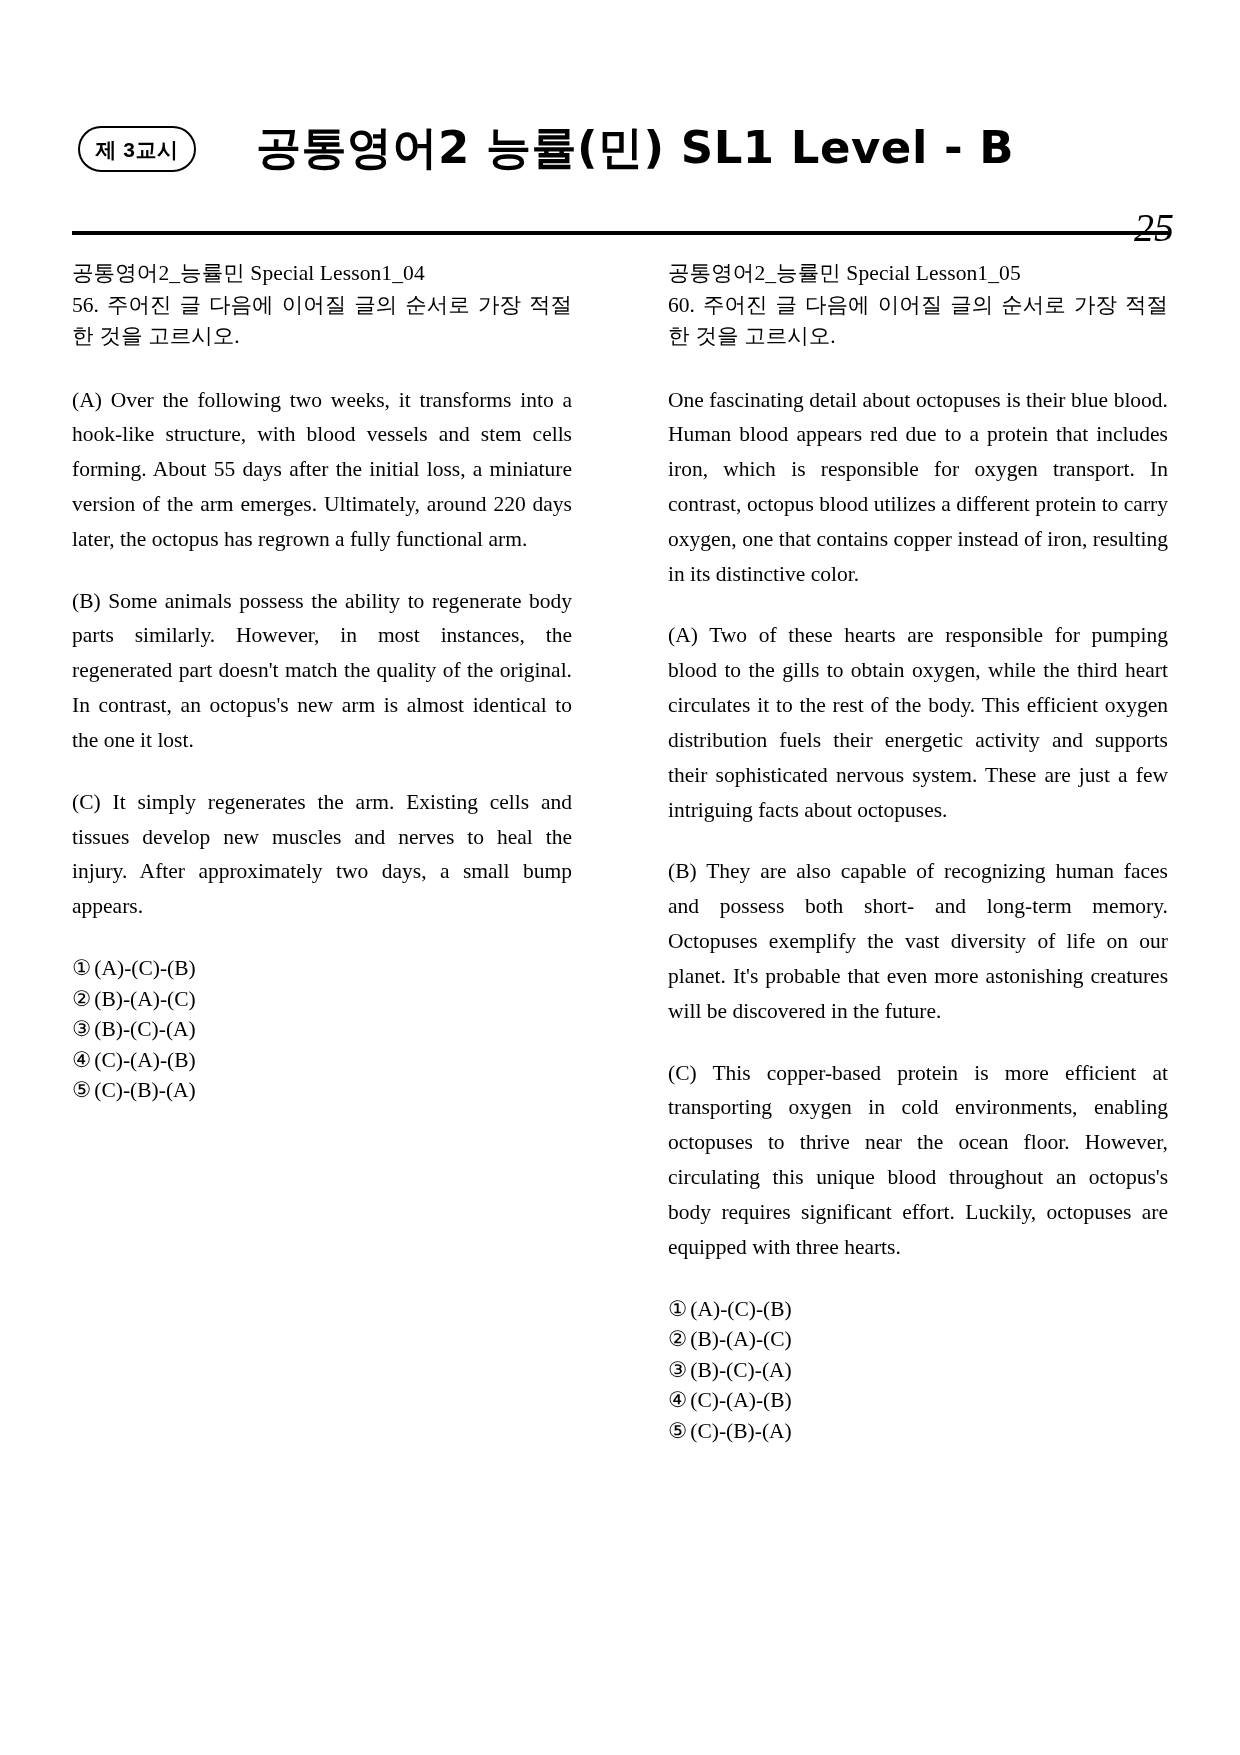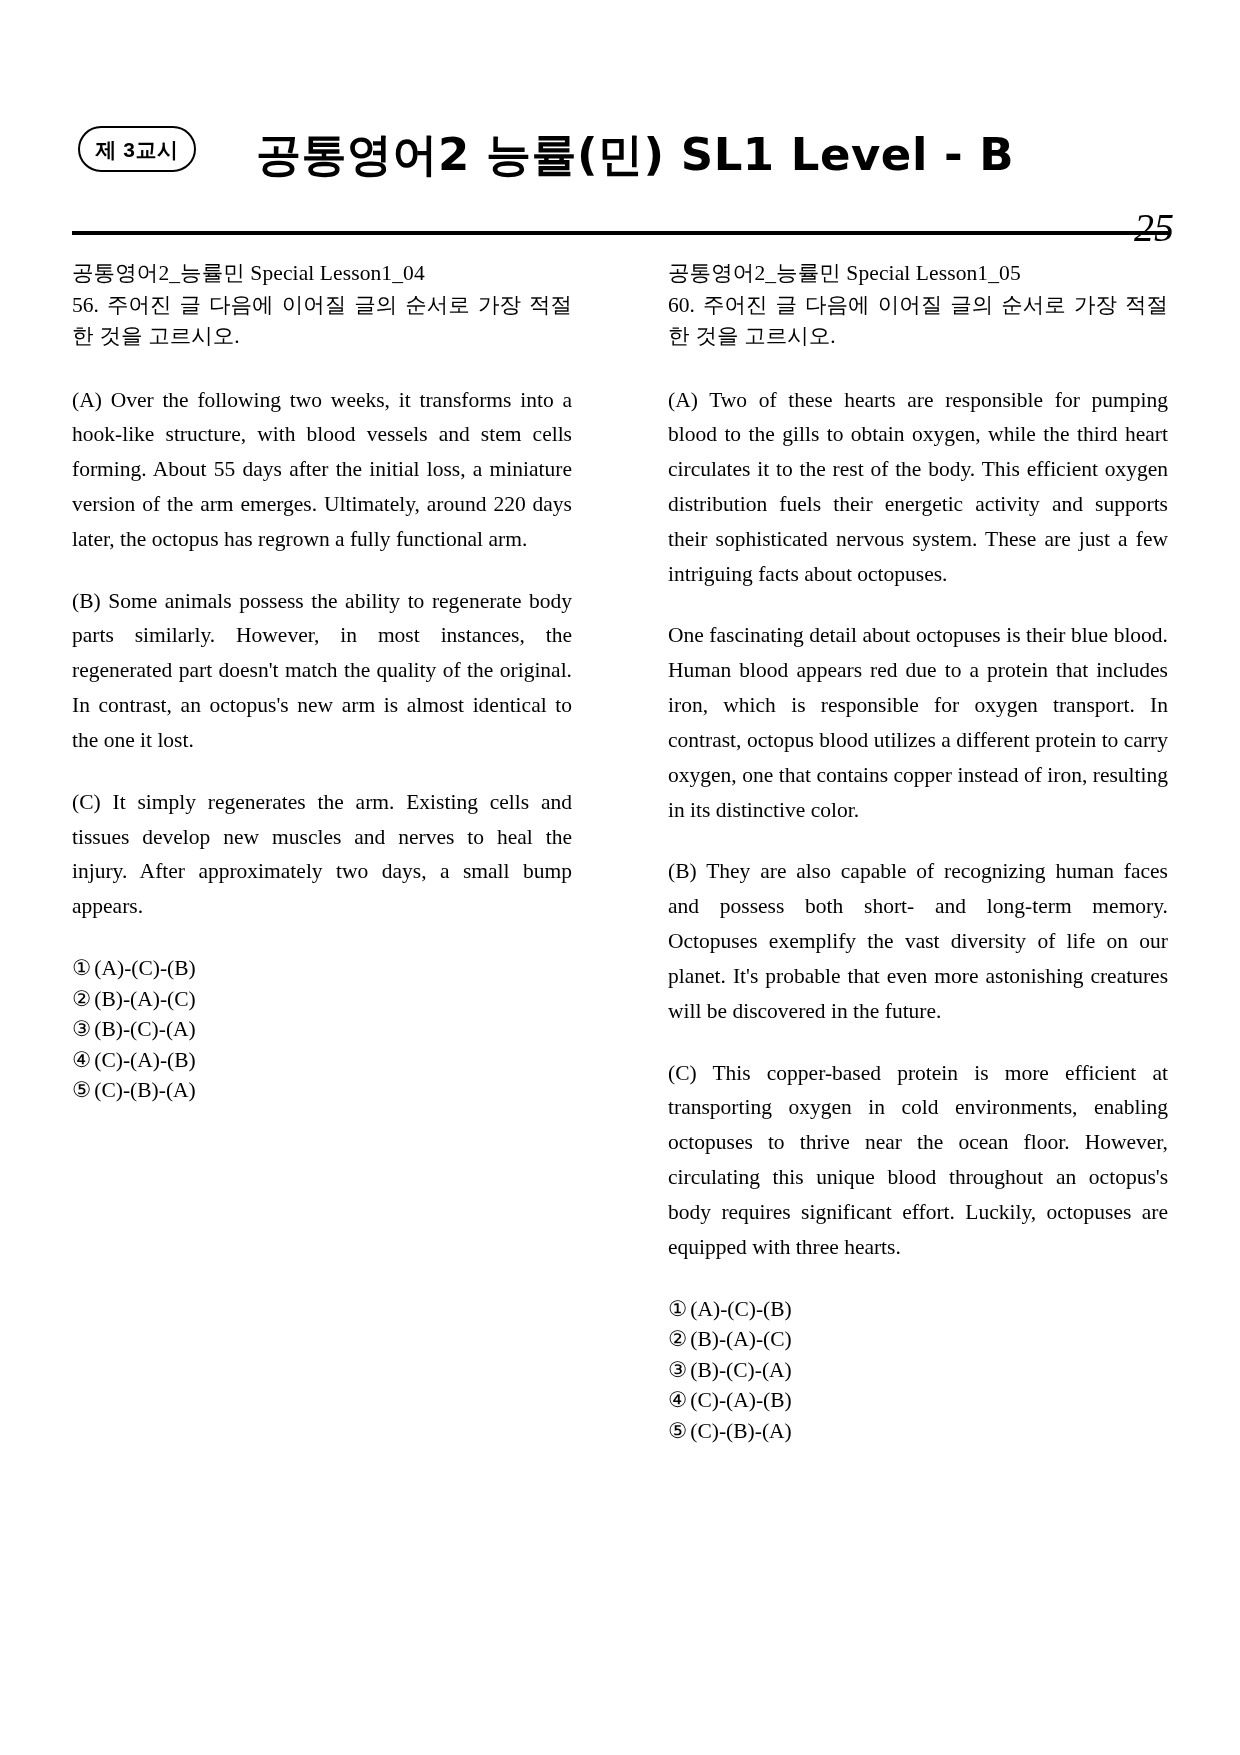--- a/index.html
+++ b/index.html
@@ -49,21 +49,21 @@
     font-family: "Liberation Sans", "DejaVu Sans", sans-serif;
     font-weight: 700;
     font-size: 21px;
     letter-spacing: 0.5px;
     line-height: 1;
     white-space: nowrap;
   }
   .doc-title {
     position: absolute;
     left: 178px;
-    top: 15px;
+    top: 8px;
     width: 830px;
     font-family: "DejaVu Sans", "Liberation Sans", sans-serif;
     font-weight: 700;
     font-size: 45px;
     line-height: 1.35;
     letter-spacing: 0.5px;
     white-space: nowrap;
   }
   .page-number {
     position: absolute;
@@ -176,22 +176,22 @@
         <li class="choice">
           <span class="choice-num">⑤</span><span>(C)-(B)-(A)</span>
         </li>
       </ul>
     </div>
 
     <div class="column">
       <div class="q-source">공통영어2_능률민 Special Lesson1_05</div>
       <div class="q-prompt">60. 주어진 글 다음에 이어질 글의 순서로 가장 적절한 것을 고르시오.</div>
 
+      <p class="para">One fascinating detail about octopuses is their blue blood. Human blood appears red due to a protein that includes iron, which is responsible for oxygen transport. In contrast, octopus blood utilizes a different protein to carry oxygen, one that contains copper instead of iron, resulting in its distinctive color.</p>
       <p class="para">(A) Two of these hearts are responsible for pumping blood to the gills to obtain oxygen, while the third heart circulates it to the rest of the body. This efficient oxygen distribution fuels their energetic activity and supports their sophisticated nervous system. These are just a few intriguing facts about octopuses.</p>
-      <p class="para">One fascinating detail about octopuses is their blue blood. Human blood appears red due to a protein that includes iron, which is responsible for oxygen transport. In contrast, octopus blood utilizes a different protein to carry oxygen, one that contains copper instead of iron, resulting in its distinctive color.</p>
       <p class="para">(B) They are also capable of recognizing human faces and possess both short- and long-term memory. Octopuses exemplify the vast diversity of life on our planet. It's probable that even more astonishing creatures will be discovered in the future.</p>
       <p class="para">(C) This copper-based protein is more efficient at transporting oxygen in cold environments, enabling octopuses to thrive near the ocean floor. However, circulating this unique blood throughout an octopus's body requires significant effort. Luckily, octopuses are equipped with three hearts.</p>
 
       <ul class="choices">
         <li class="choice">
           <span class="choice-num">①</span><span>(A)-(C)-(B)</span>
         </li>
         <li class="choice">
           <span class="choice-num">②</span><span>(B)-(A)-(C)</span>
         </li>

